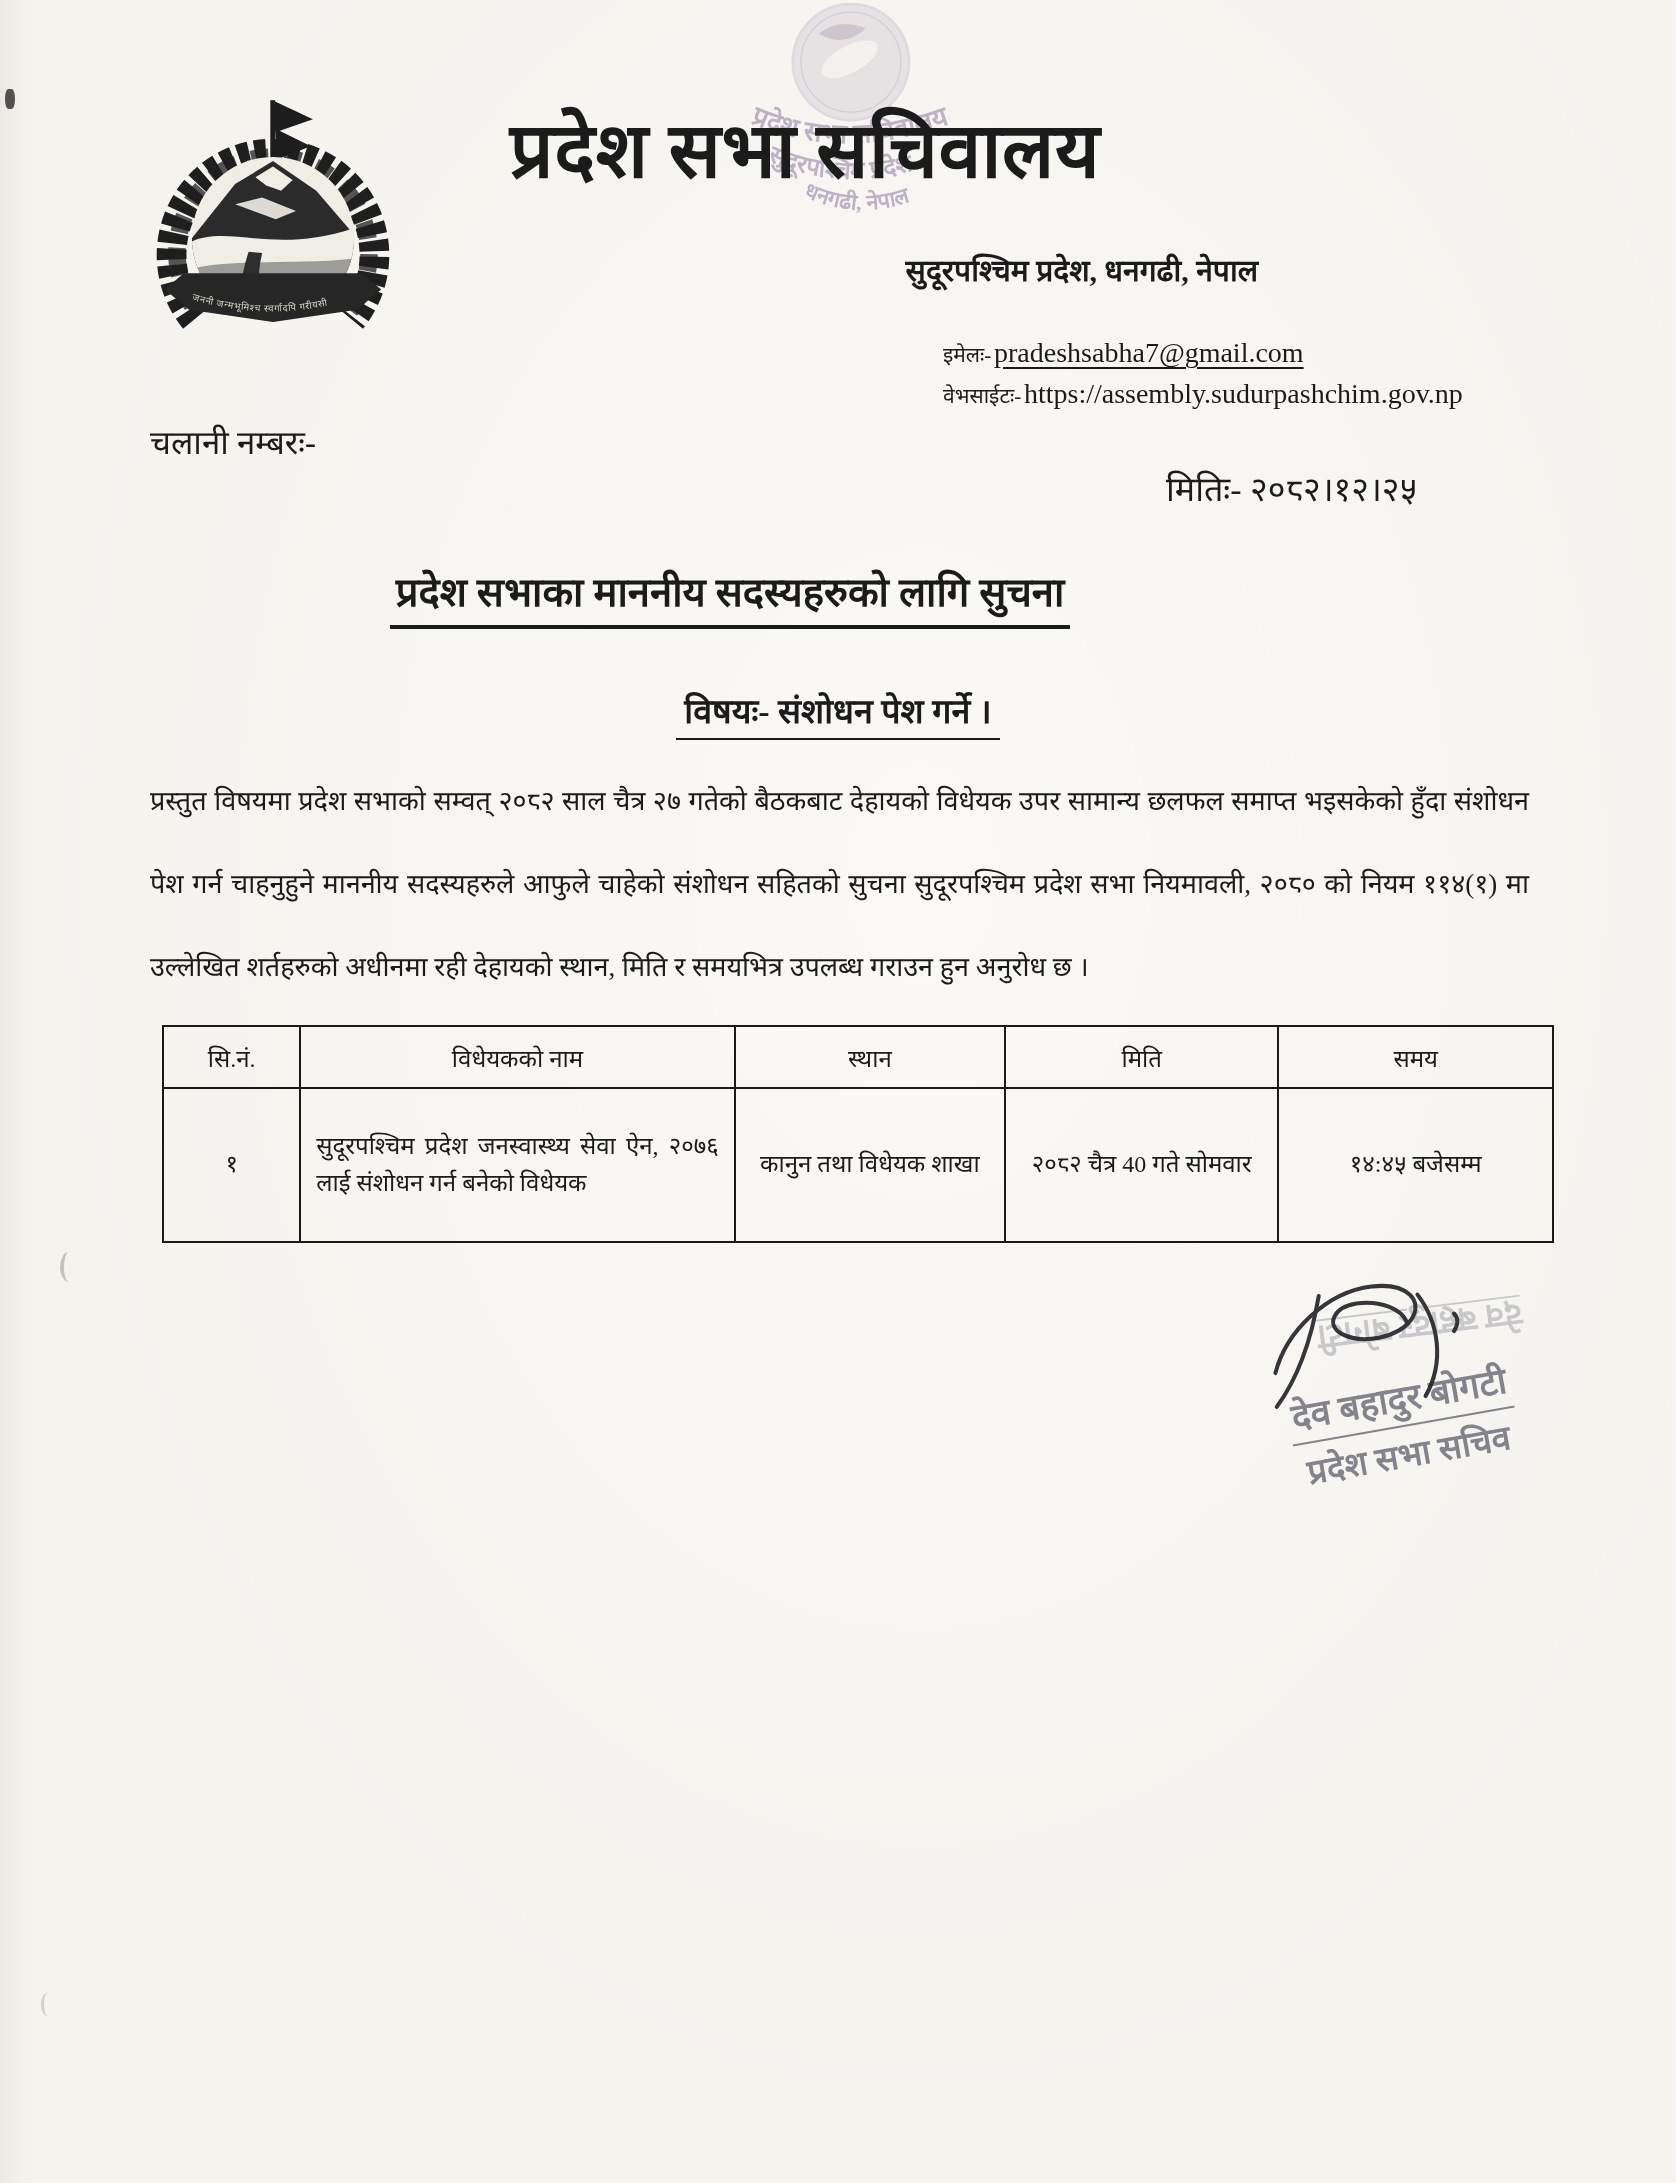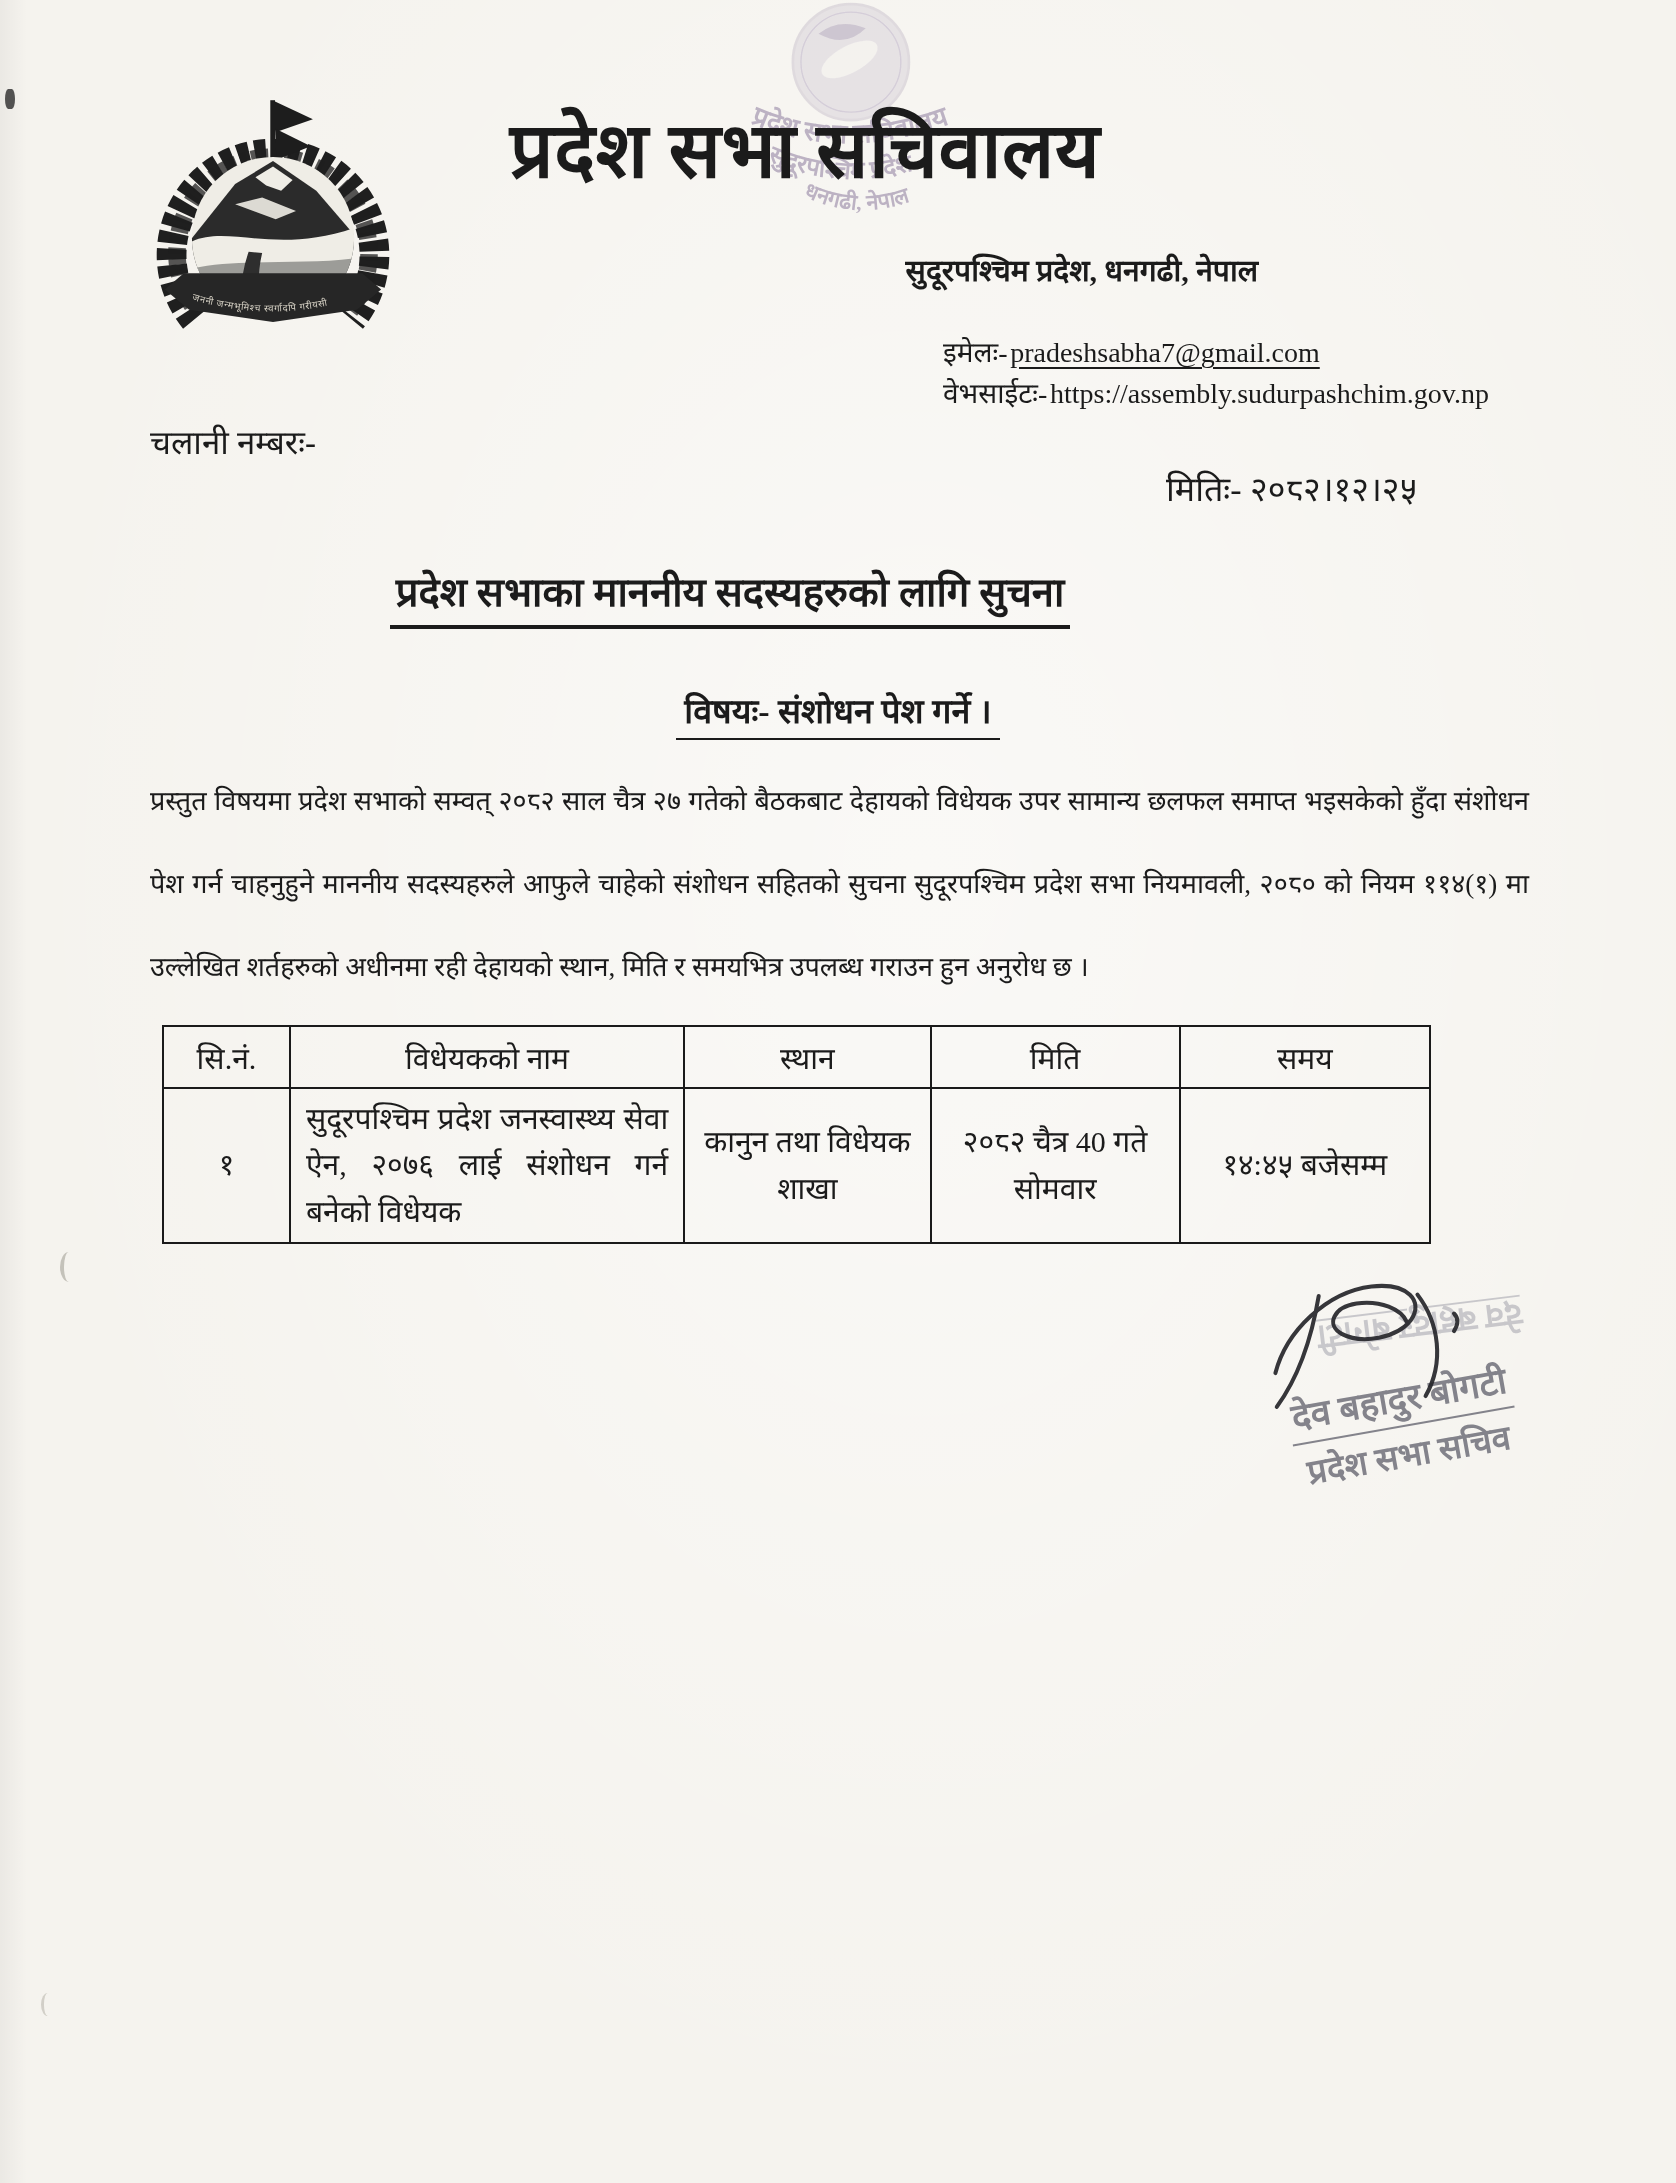--- a/index.html
+++ b/index.html
@@ -24,21 +24,21 @@
   .org-name{
     left:352px; top:103px; width:906px; text-align:center; z-index:2;
     font-size:77px; font-weight:700; letter-spacing:0.7px; line-height:1.25;
   }
   .org-address{
     left:352px; top:249px; width:906px; text-align:right; z-index:2;
     font-size:30px; font-weight:700;
   }
   .contact{left:943px; top:333px; width:514px; z-index:2; line-height:1.45;}
   .contact .row{white-space:nowrap;}
-  .contact .lbl{font-size:28px;}
+  .contact .lbl{font-size:21px;}
   .contact .val{font-size:28px;}
   .contact .underlined{text-decoration:underline; text-underline-offset:4.7px; text-decoration-thickness:2px;}
   
   .meta-left{left:150px; top:411px; font-size:33px; line-height:1.95; z-index:2;}
   .meta-right{left:1166px; top:465px; font-size:34px; z-index:2;}
   
   .notice-title{left:0; top:563px; width:1460px; text-align:center; z-index:2;}
   .notice-title span{
     display:inline-block; font-size:40px; font-weight:700;
     border-bottom:4px solid var(--ink,#1b1b1b); padding:0 5.4px 6.8px 5.4px;
@@ -47,22 +47,22 @@
   .notice-subject span{
     display:inline-block; font-size:34px; font-weight:700;
     border-bottom:2.7px solid var(--ink,#1b1b1b); padding:0 8px 5.4px 8px;
   }
   .notice-body{
     left:150px; top:760px; width:1379px; z-index:2;
     font-size:27px; line-height:83px; text-align:justify;
   }
   
   .bill-table{
-    position:absolute; left:162px; top:1025px; width:1269px; z-index:2;
-    border-collapse:collapse; font-size:30px;
+    position:absolute; left:162px; top:1025px; width:1392px; z-index:2;
+    border-collapse:collapse; font-size:24px;
   }
   .bill-table th,.bill-table td{border:2.7px solid #1a1a1a; vertical-align:middle;}
   .bill-table th{font-weight:500; height:62px; text-align:center; padding:2.7px 5.4px;}
   .bill-table td{height:154px; text-align:center; padding:6.8px 10.8px; line-height:1.55;}
   .bill-table td.name{text-align:justify; padding:6.8px 15px;}
   
   .signature{left:1247px; top:1266px; width:230px; height:156px; z-index:3;}
   .secretary-stamp{
     left:1187px; top:1373px; width:433px; text-align:center; z-index:2;
     transform:rotate(-10deg); color:var(--stamp-gray,#70707a); opacity:.85;

